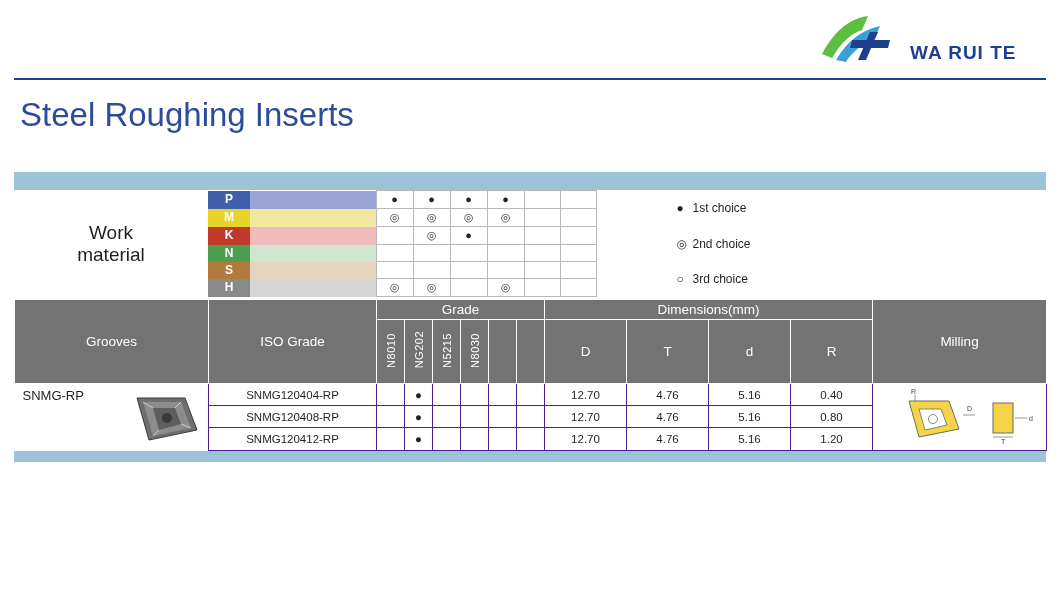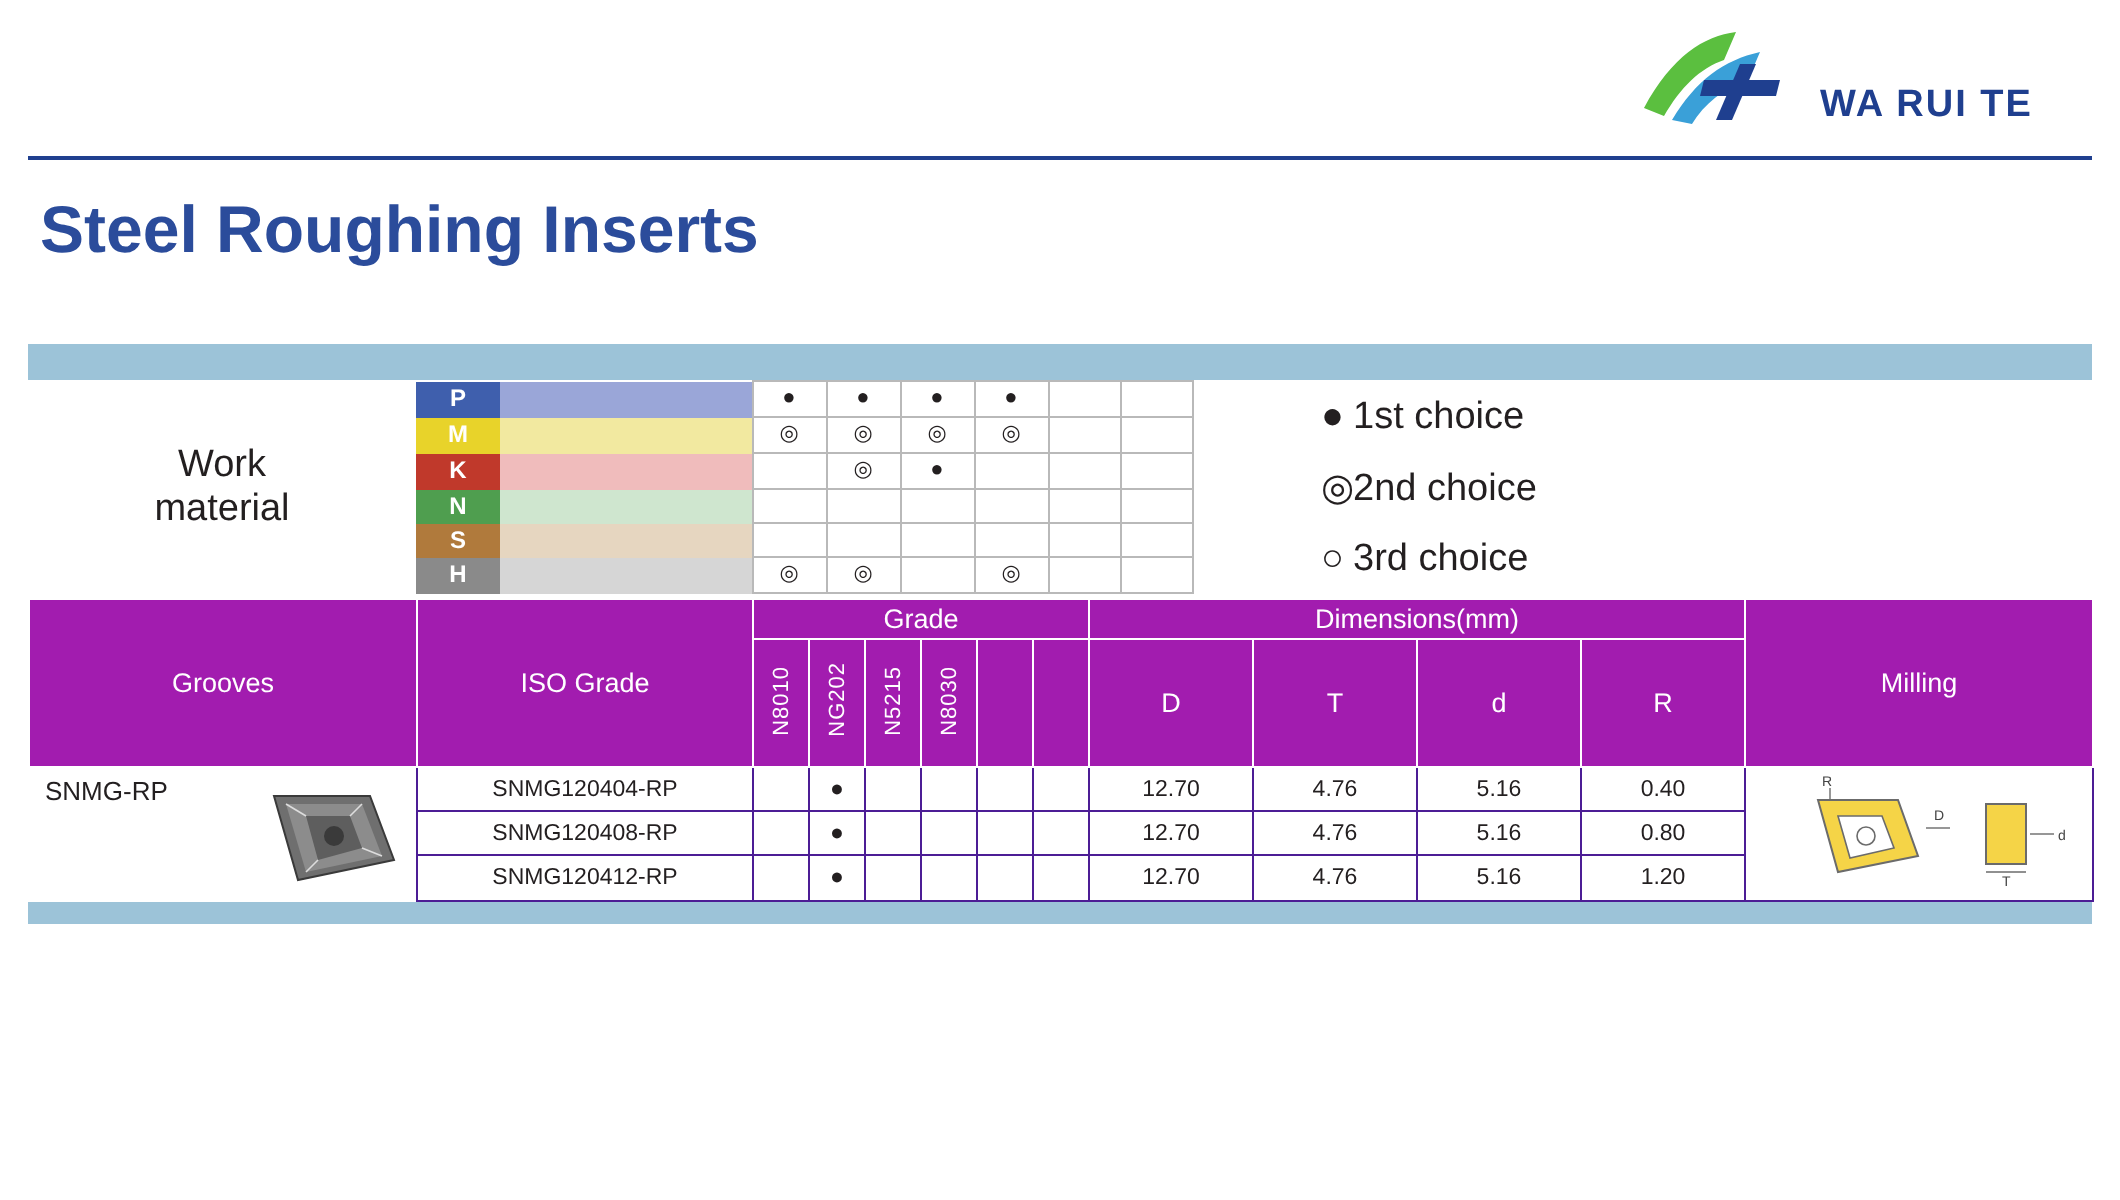--- a/index.html
+++ b/index.html
@@ -41,21 +41,21 @@
   }
   .logo-en {
     position: absolute; left: 92px; top: 34px;
     font-size: 19px; font-weight: bold; color: #1f3f8f;
     letter-spacing: 1px;
   }
 
   
   .page-title {
     position: absolute; left: 20px; top: 96px;
-    font-size: 33px; color: #2b4c9b; font-weight: bold;
+    font-size: 33px; color: #2b4c9b; font-weight: normal;
   }
 
   
   .block {
     position: absolute; left: 14px; top: 172px; width: 1032px;
   }
   .topbar {
     width: 1032px; height: 18px; background: #9cc3d8;
   }
 
@@ -72,28 +72,28 @@
     text-align: center; color: #ffffff; font-size: 12px;
     font-weight: bold; height: 17px; line-height: 17px;
   }
   .wm-bar { height: 17px; }
   .dotcell {
     text-align: center; font-size: 11px; color: #231f20;
     height: 17px; line-height: 17px;
     border: 1px solid #b9b9b9;
   }
   .legend {
-    font-size: 19px; color: #231f20; line-height: 25px;
-    padding-left: 64px;
+    font-size: 12px; color: #231f20; line-height: 25px;
+    padding-left: 80px;
   }
   .legend .sym { display: inline-block; width: 16px; }
 
   
   .hdr-blue {
-    background: #a21caf; color: #ffffff; text-align: center;
+    background: #737373; color: #ffffff; text-align: center;
     font-size: 13.5px; border: 1px solid #ffffff;
   }
   .hdr-blue.small { font-size: 12px; }
   .vert {
     writing-mode: vertical-rl; transform: rotate(180deg);
     white-space: nowrap; font-size: 11px; letter-spacing: 0.5px;
   }
 
   .data-cell {
     text-align: center; font-size: 11.5px; color: #231f20;

